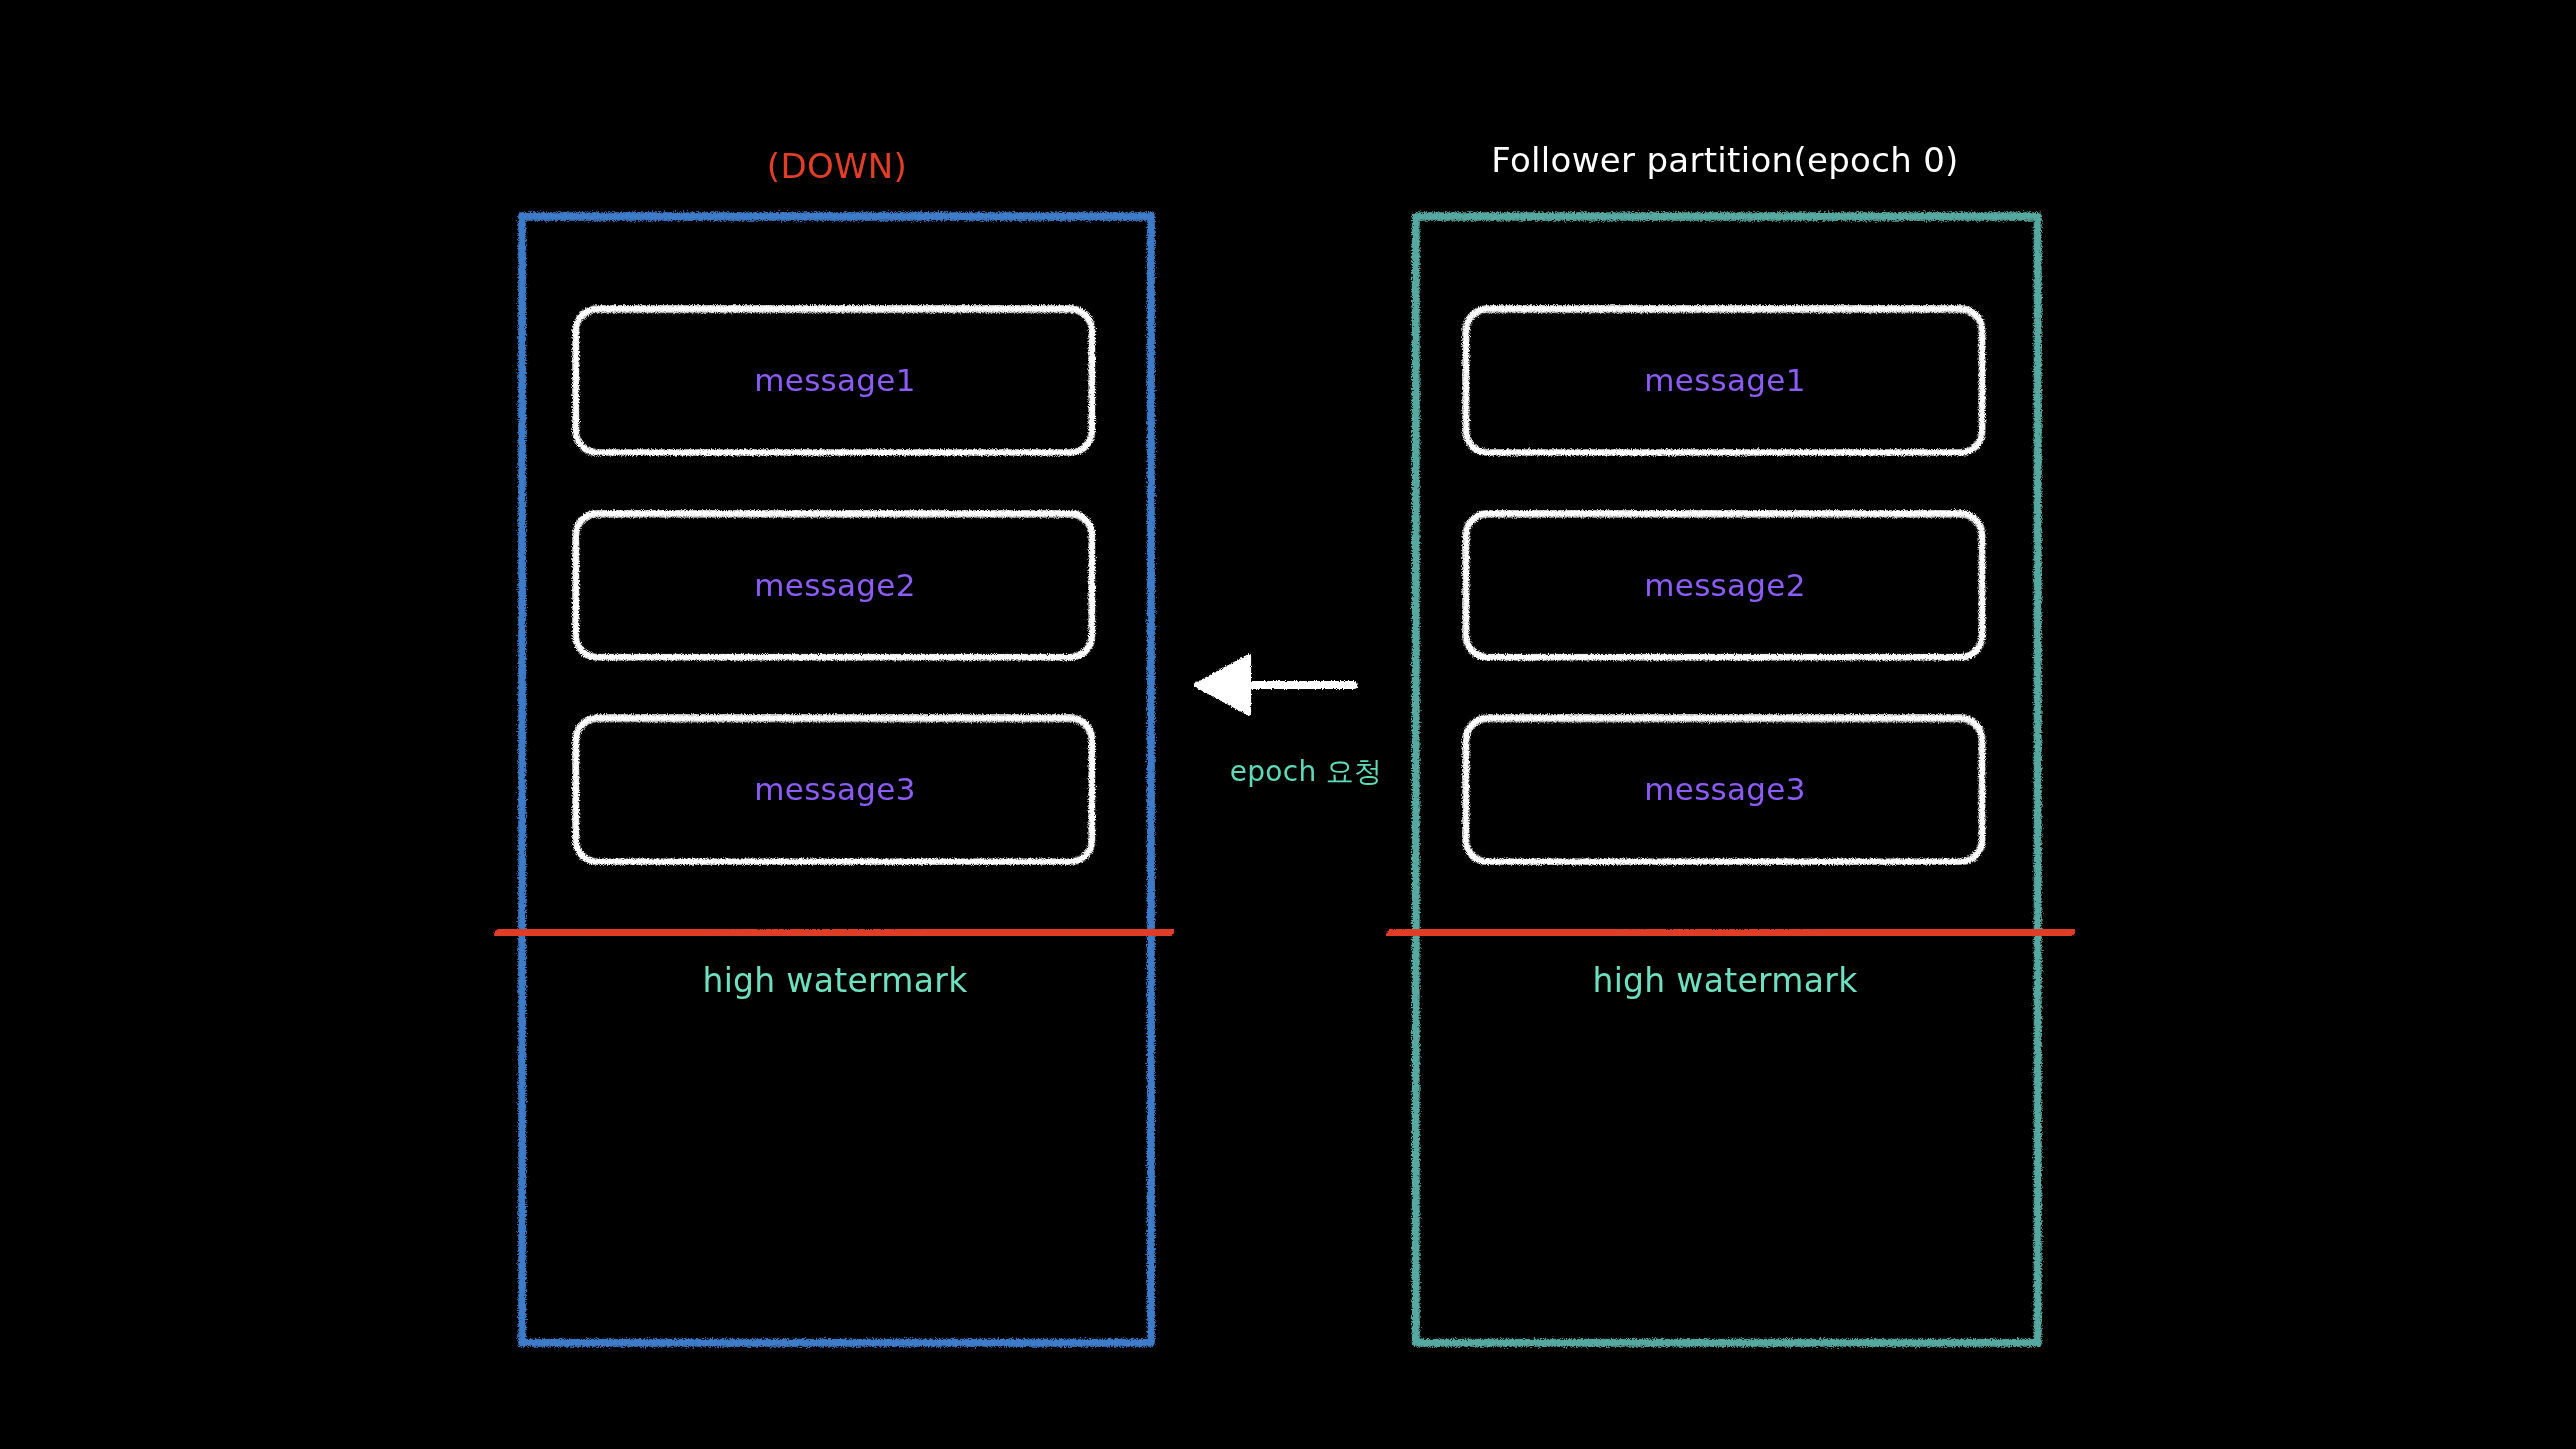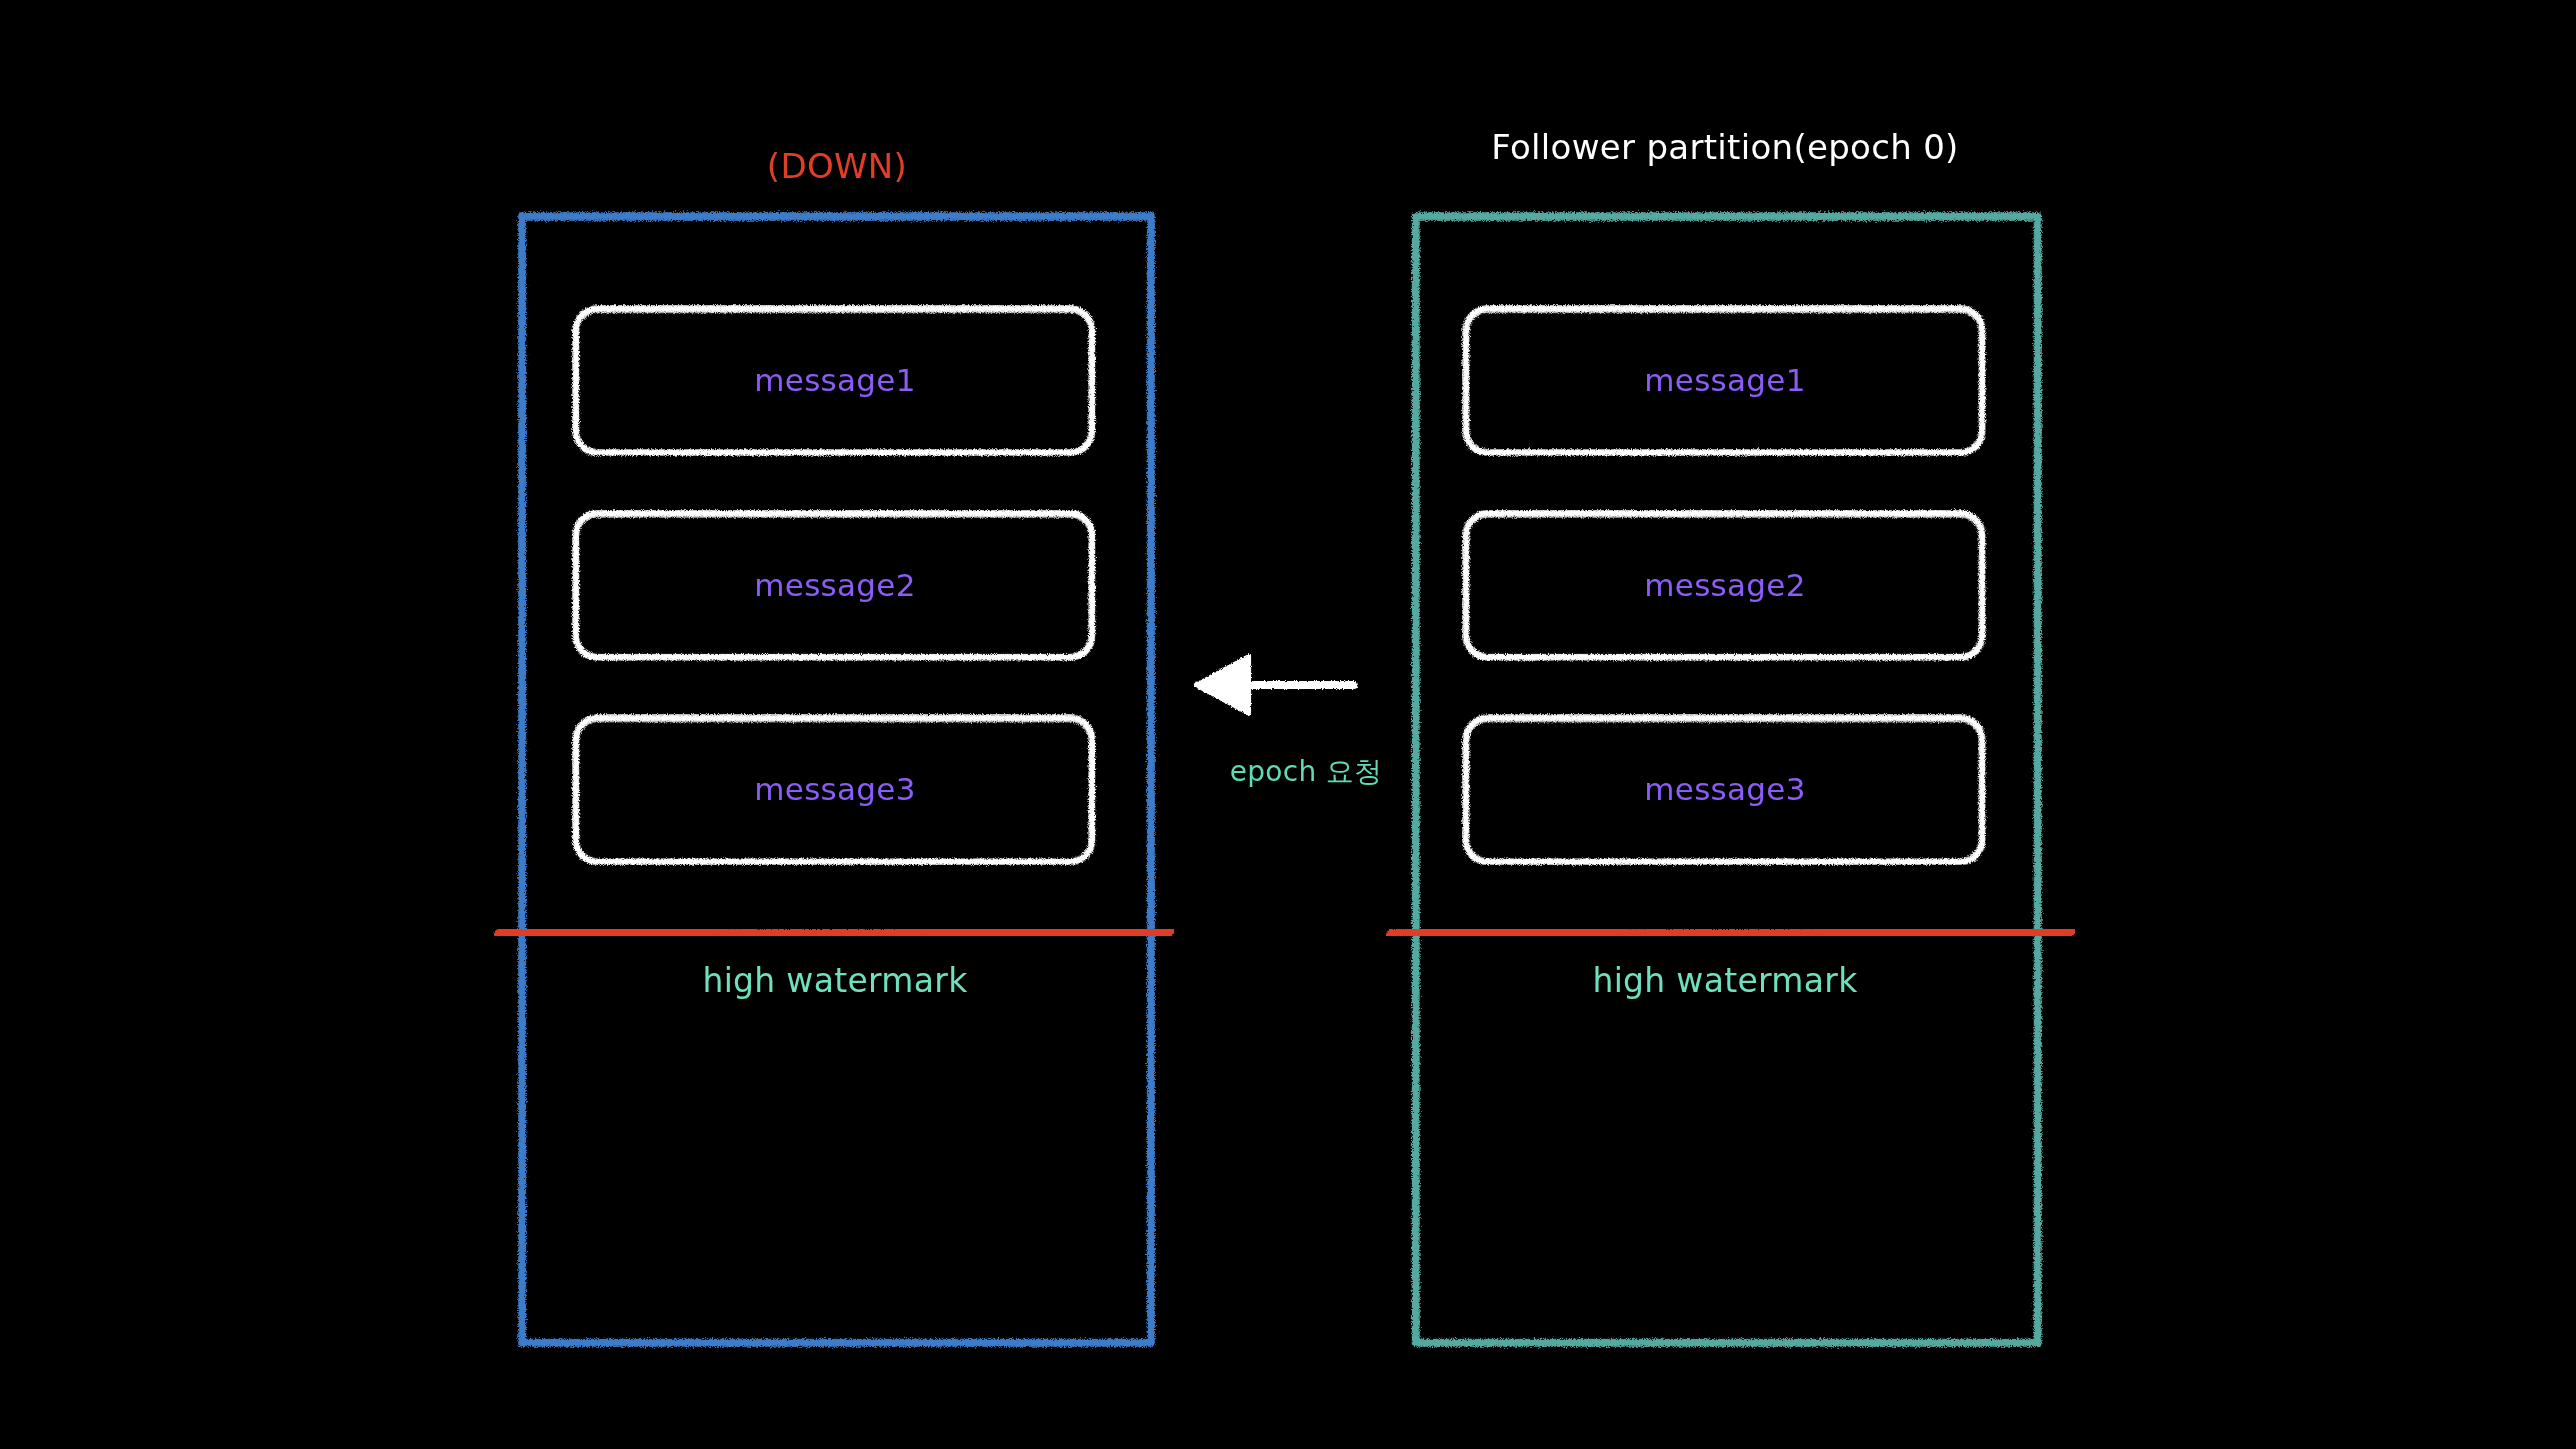--- a/index.html
+++ b/index.html
@@ -144,21 +144,21 @@
 
     <g filter="url(#rough2)">
       <line x1="2018" y1="1021" x2="1840" y2="1021" stroke="#ffffff" stroke-width="12" stroke-linecap="round"></line>
       <polygon points="1782,1021 1862,978 1862,1064" fill="#ffffff" stroke="#ffffff" stroke-width="6" stroke-linejoin="round"></polygon>
     </g>
   </svg>
 
 
   <div class="txt panel-sub center-x" style="left:837px; top:146px;">(DOWN)</div>
 
-  <div class="txt panel-title center-x" style="left:1725px; top:127px;">Follower partition(epoch 0)</div>
+  <div class="txt panel-title center-x" style="left:1725px; top:140px;">Follower partition(epoch 0)</div>
 
   <div class="txt msg-label center-x" style="left:835px; top:362px;">message1</div>
   <div class="txt msg-label center-x" style="left:835px; top:567px;">message2</div>
   <div class="txt msg-label center-x" style="left:835px; top:771px;">message3</div>
 
   <div class="txt msg-label center-x" style="left:1725px; top:362px;">message1</div>
   <div class="txt msg-label center-x" style="left:1725px; top:567px;">message2</div>
   <div class="txt msg-label center-x" style="left:1725px; top:771px;">message3</div>
 
   <div class="txt hw-label center-x" style="left:835px; top:961px;">high watermark</div>

